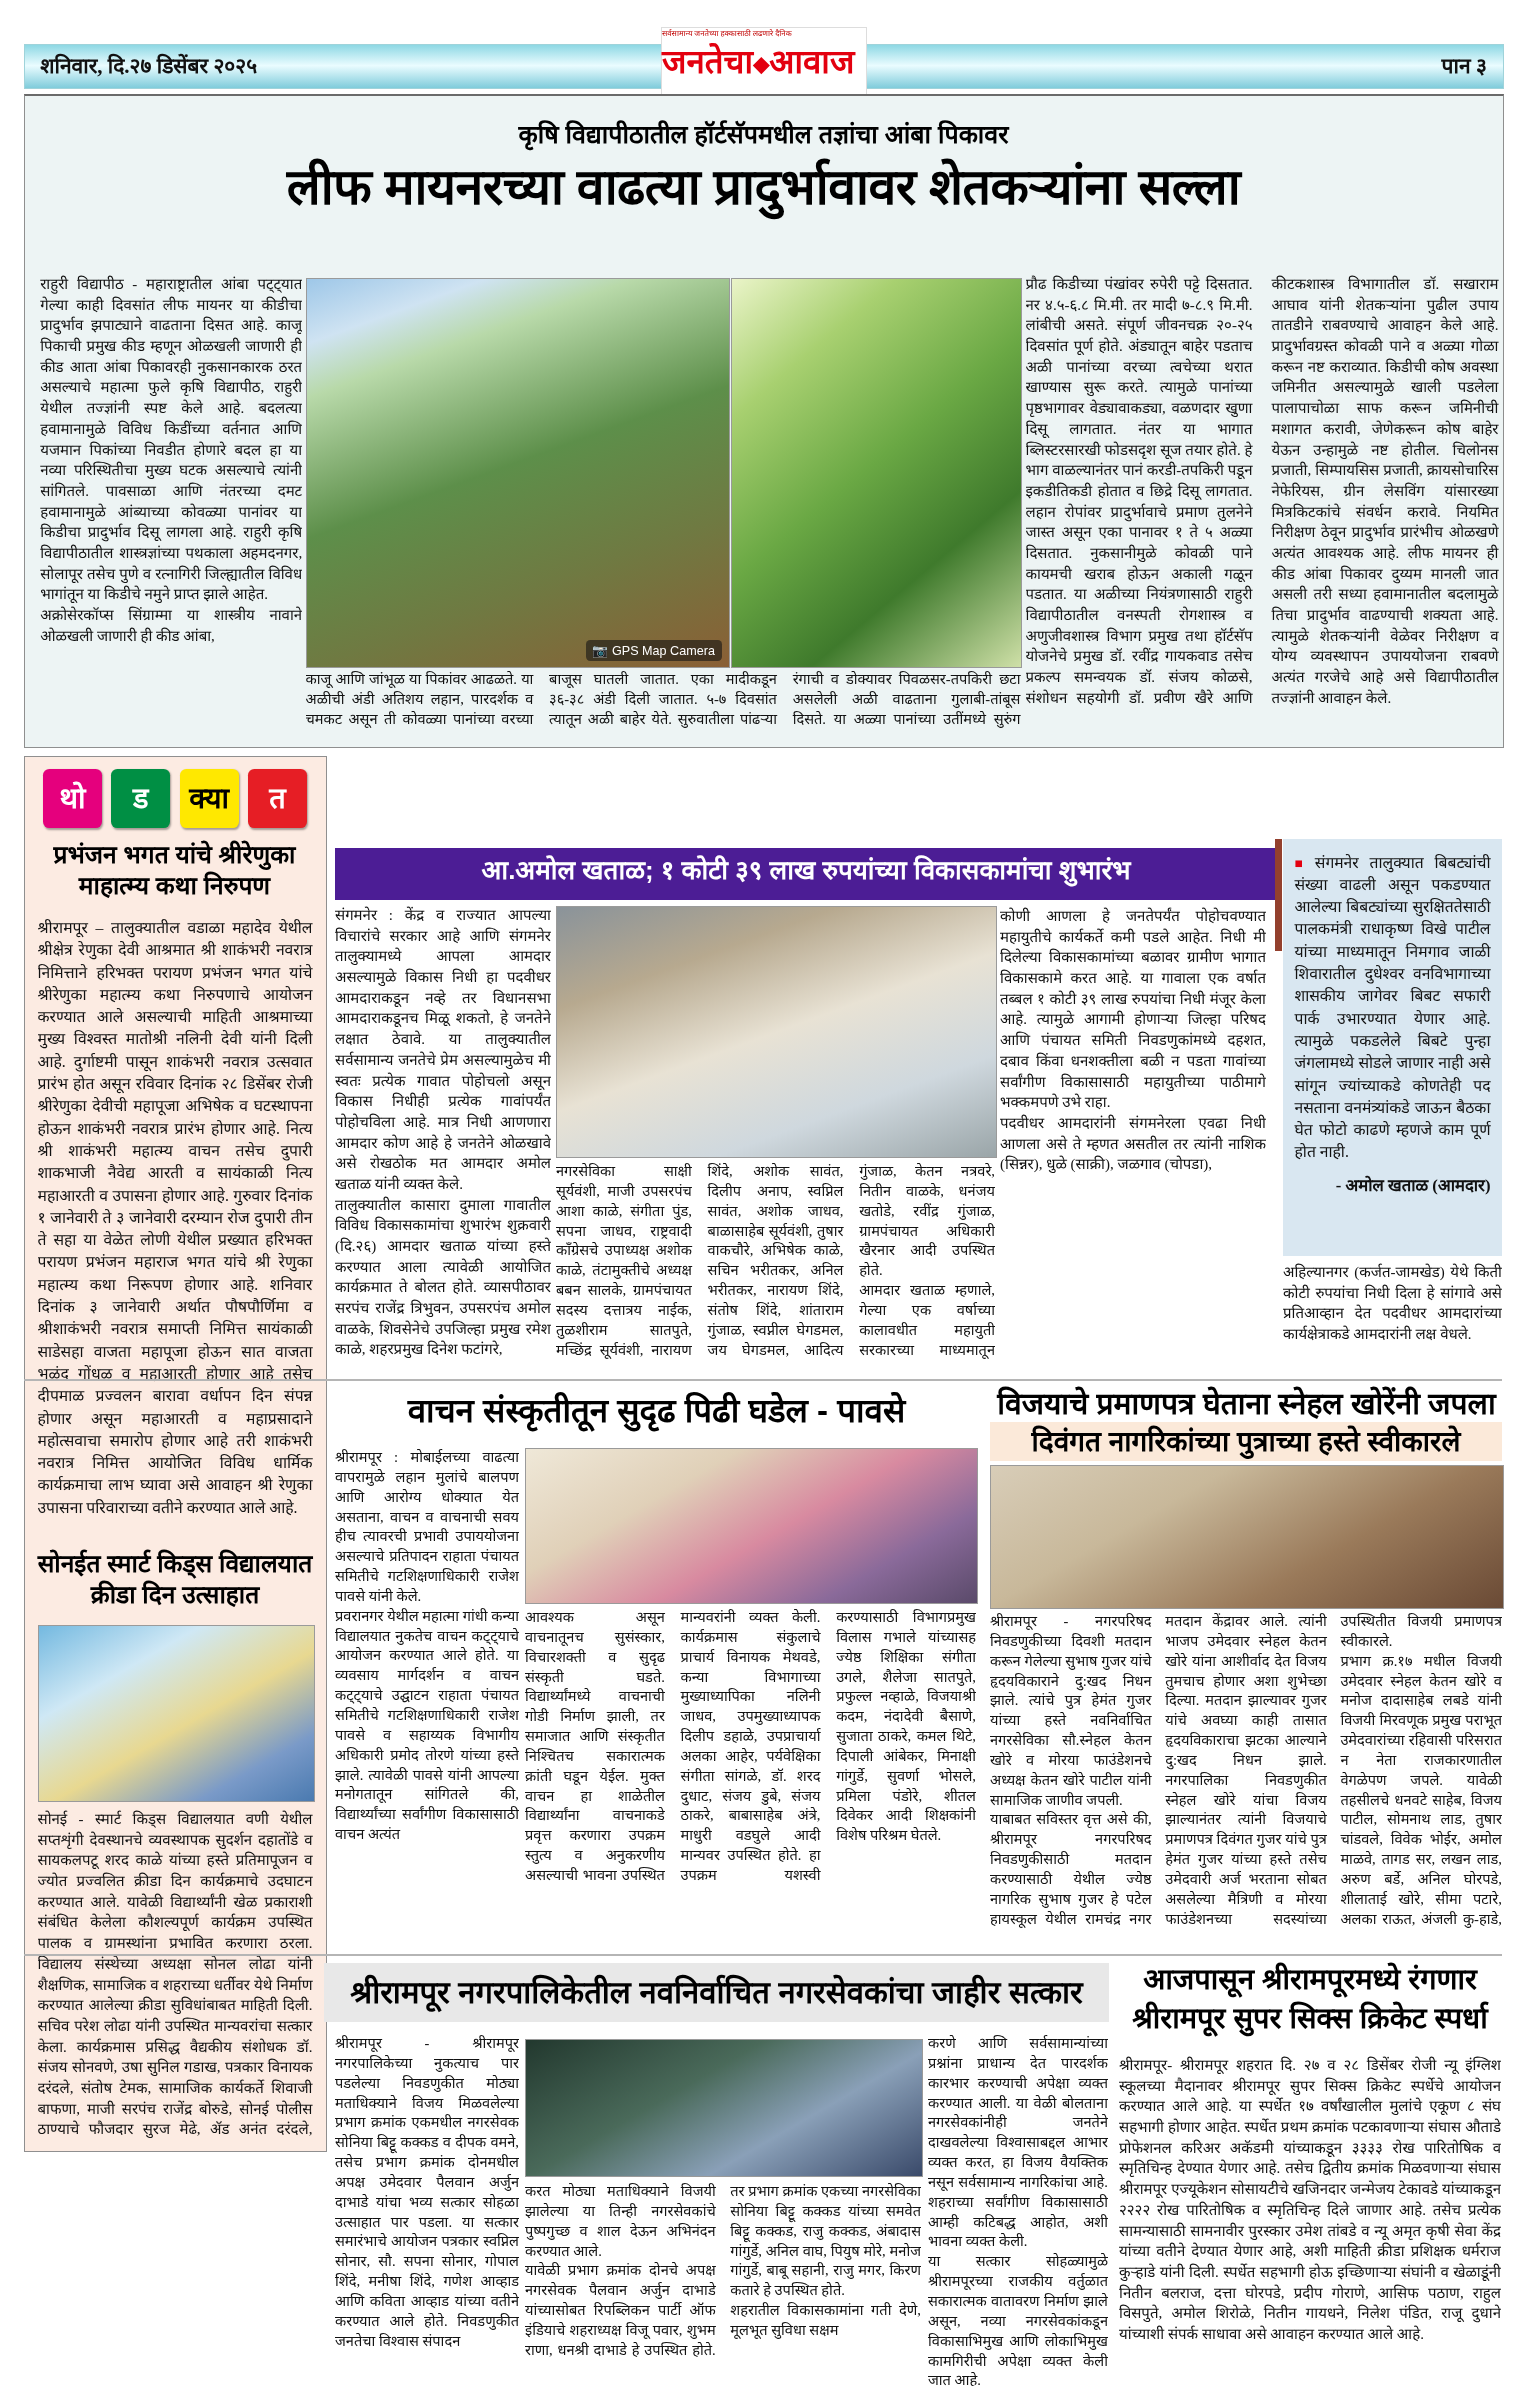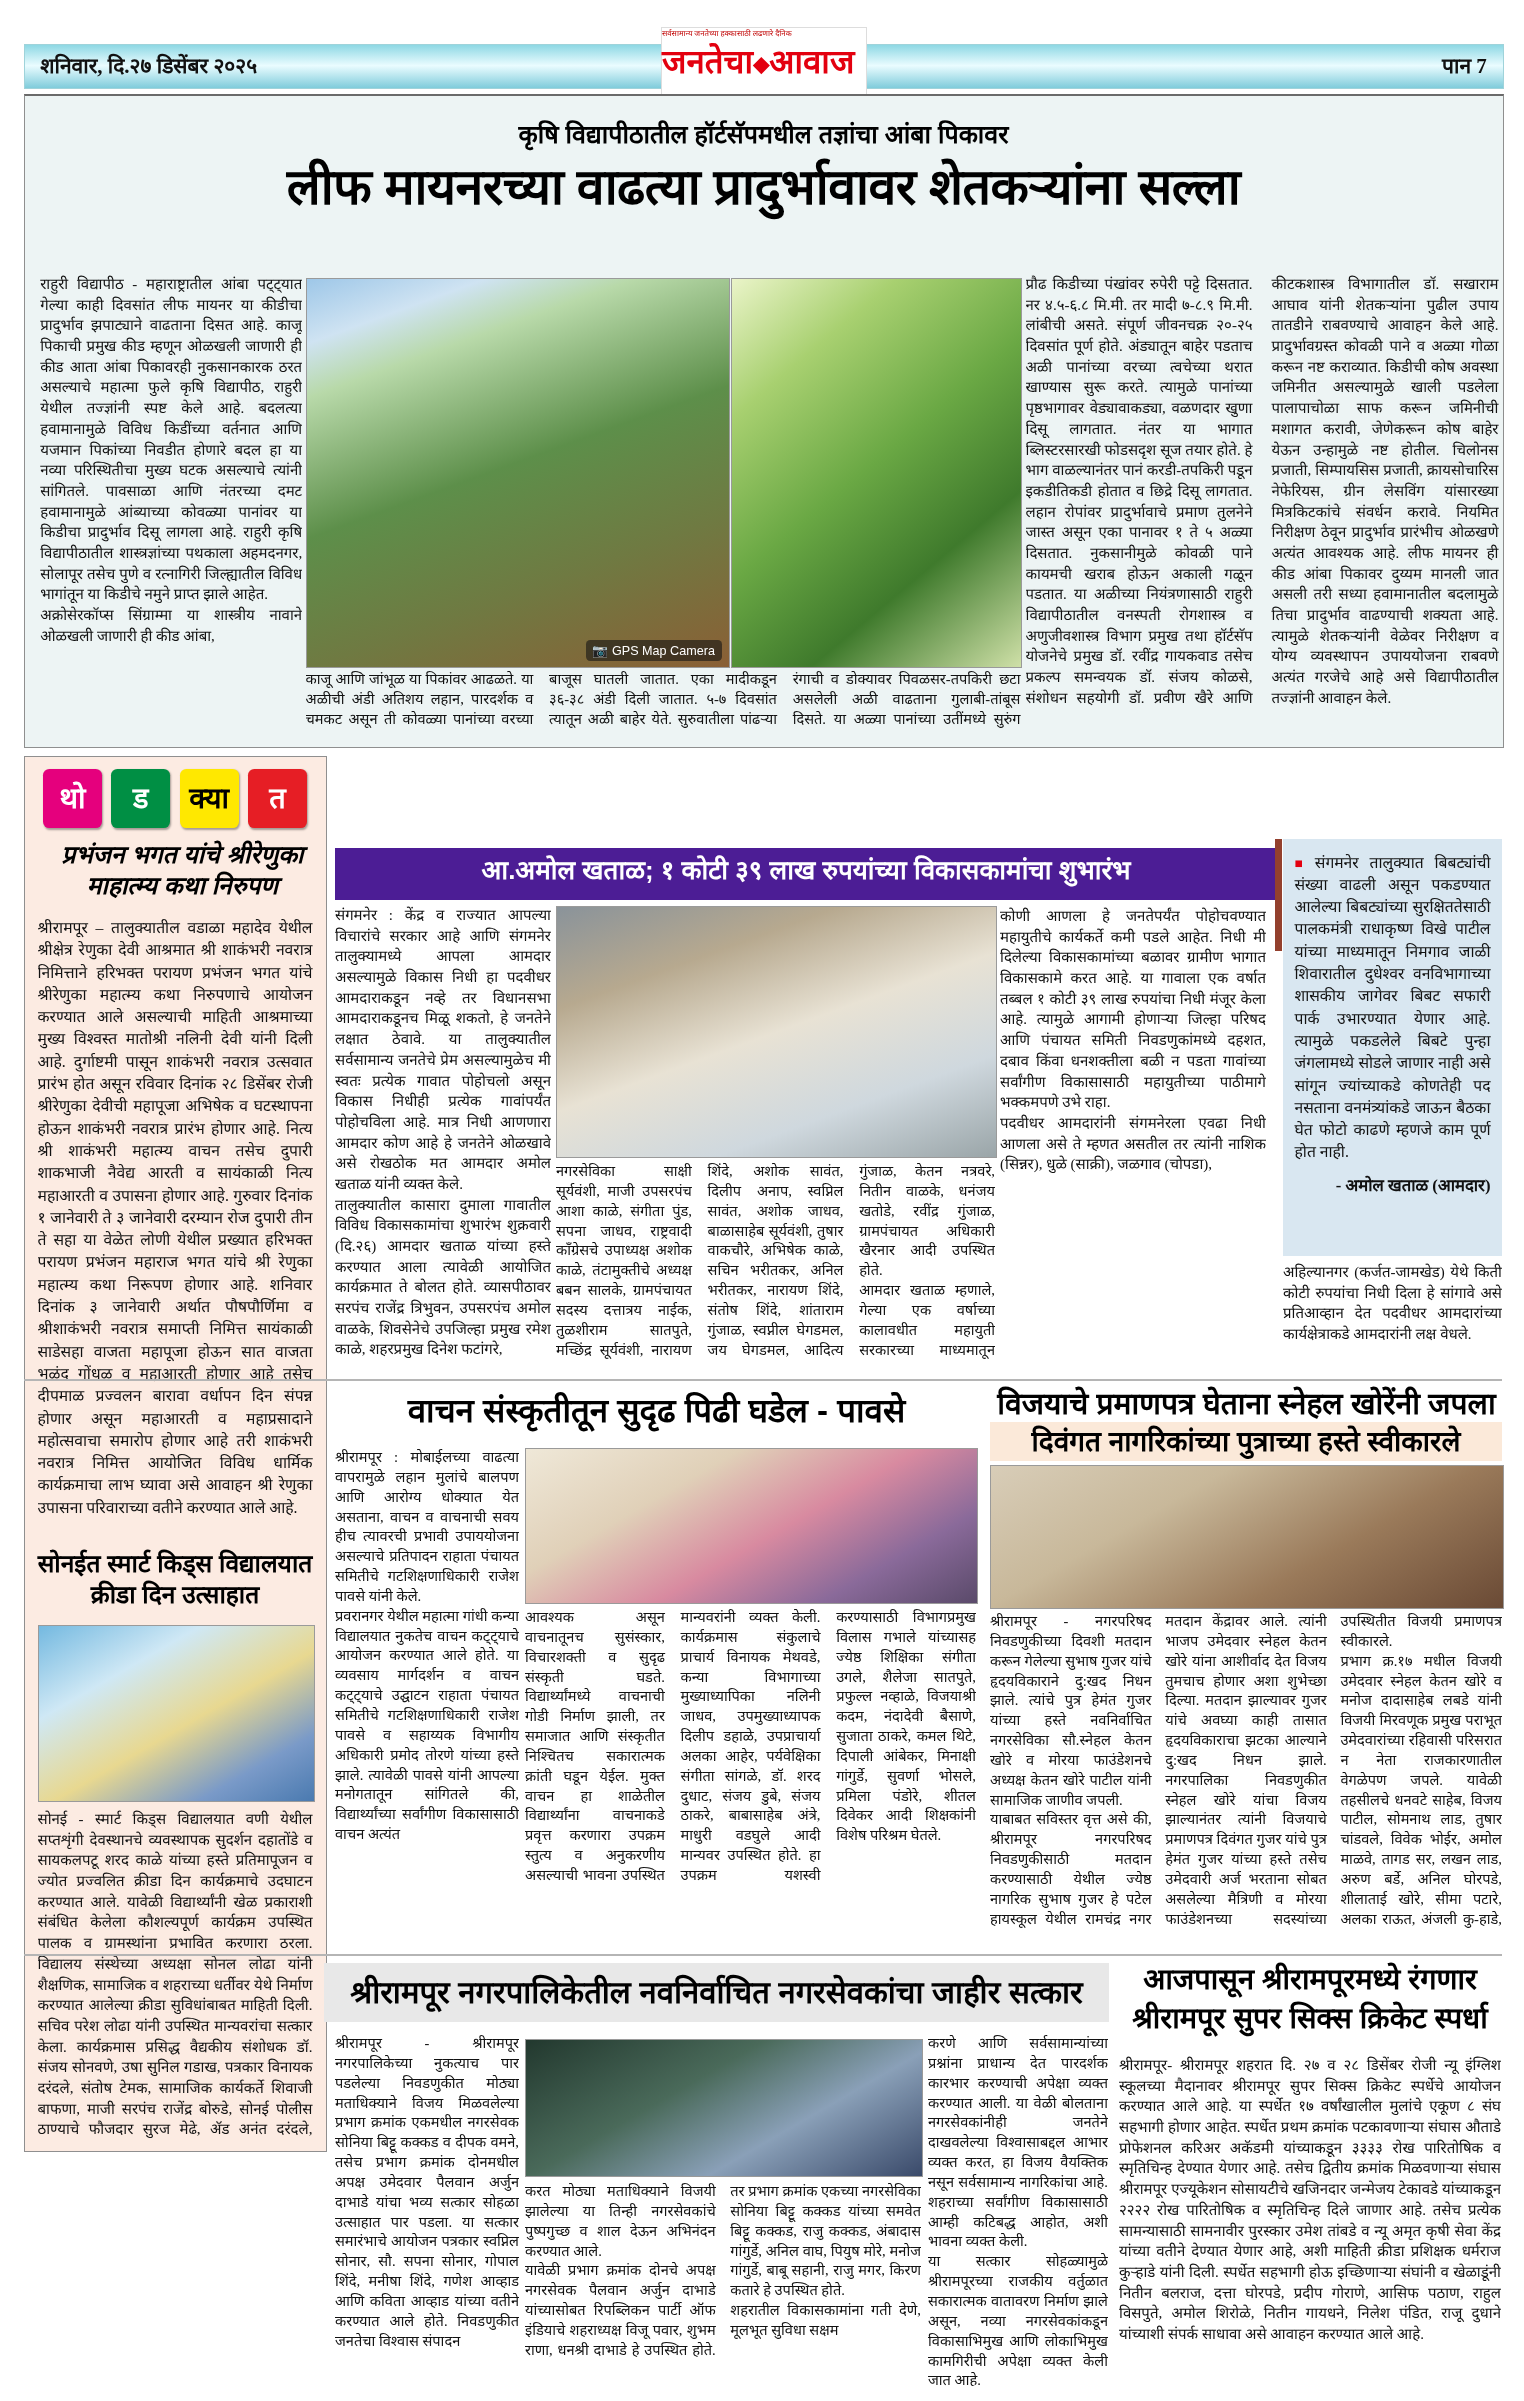--- a/index.html
+++ b/index.html
@@ -70,21 +70,21 @@
   .col2{column-count:2;column-gap:19px;}
   .col3{column-count:3;column-gap:15.7px;}
 </style>
 </head>
 <body>
 
 <div class="page">
 
   <div class="abs topbar">
     <div class="date">शनिवार, दि.२७ डिसेंबर २०२५</div>
-    <div class="pageno">पान 7</div>
+    <div class="pageno">पान ३</div>
   </div>
   <div class="abs mastbox">
     <div class="mast-tag">सर्वसामान्य जनतेच्या हक्कासाठी लढणारे दैनिक</div>
     <div class="mast-title"><span>जनतेचा</span><span class="mast-emblem">◆</span><span>आवाज</span></div>
   </div>
 
   <div class="abs leadbox">
     <div class="abs kicker hd ctr">कृषि विद्यापीठातील हॉर्टसॅपमधील तज्ञांचा आंबा पिकावर</div>
     <div class="abs leadhead hd ctr">लीफ मायनरच्या वाढत्या प्रादुर्भावावर शेतकऱ्यांना सल्ला</div>
     <div class="abs body29 jt pre clip" style="left:15.7px;top:178px;width:262px;height:468px;">राहुरी विद्यापीठ - महाराष्ट्रातील आंबा पट्ट्यात गेल्या काही दिवसांत लीफ मायनर या कीडीचा प्रादुर्भाव झपाट्याने वाढताना दिसत आहे. काजू पिकाची प्रमुख कीड म्हणून ओळखली जाणारी ही कीड आता आंबा पिकावरही नुकसानकारक ठरत असल्याचे महात्मा फुले कृषि विद्यापीठ, राहुरी येथील तज्ज्ञांनी स्पष्ट केले आहे. बदलत्या हवामानामुळे विविध किडींच्या वर्तनात आणि यजमान पिकांच्या निवडीत होणारे बदल हा या नव्या परिस्थितीचा मुख्य घटक असल्याचे त्यांनी सांगितले. पावसाळा आणि नंतरच्या दमट हवामानामुळे आंब्याच्या कोवळ्या पानांवर या किडीचा प्रादुर्भाव दिसू लागला आहे. राहुरी कृषि विद्यापीठातील शास्त्रज्ञांच्या पथकाला अहमदनगर, सोलापूर तसेच पुणे व रत्नागिरी जिल्ह्यातील विविध भागांतून या किडीचे नमुने प्राप्त झाले आहेत.
@@ -94,21 +94,21 @@
     </div>
     <div class="abs photo ph-leaves" style="left:706px;top:182px;width:289px;height:388px;"></div>
     <div class="abs body29 jt pre clip col2" style="left:1001px;top:178px;width:473px;height:471px;">प्रौढ किडीच्या पंखांवर रुपेरी पट्टे दिसतात. नर ४.५-६.८ मि.मी. तर मादी ७-८.९ मि.मी. लांबीची असते. संपूर्ण जीवनचक्र २०-२५ दिवसांत पूर्ण होते. अंड्यातून बाहेर पडताच अळी पानांच्या वरच्या त्वचेच्या थरात खाण्यास सुरू करते. त्यामुळे पानांच्या पृष्ठभागावर वेड्यावाकड्या, वळणदार खुणा दिसू लागतात. नंतर या भागात ब्लिस्टरसारखी फोडसदृश सूज तयार होते. हे भाग वाळल्यानंतर पानं करडी-तपकिरी पडून इकडीतिकडी होतात व छिद्रे दिसू लागतात. लहान रोपांवर प्रादुर्भावाचे प्रमाण तुलनेने जास्त असून एका पानावर १ ते ५ अळ्या दिसतात. नुकसानीमुळे कोवळी पाने कायमची खराब होऊन अकाली गळून पडतात. या अळीच्या नियंत्रणासाठी राहुरी विद्यापीठातील वनस्पती रोगशास्त्र व अणुजीवशास्त्र विभाग प्रमुख तथा हॉर्टसॅप योजनेचे प्रमुख डॉ. रवींद्र गायकवाड तसेच प्रकल्प समन्वयक डॉ. संजय कोळसे, संशोधन सहयोगी डॉ. प्रवीण खैरे आणि कीटकशास्त्र विभागातील डॉ. सखाराम आघाव यांनी शेतकऱ्यांना पुढील उपाय तातडीने राबवण्याचे आवाहन केले आहे. प्रादुर्भावग्रस्त कोवळी पाने व अळ्या गोळा करून नष्ट कराव्यात. किडीची कोष अवस्था जमिनीत असल्यामुळे खाली पडलेला पालापाचोळा साफ करून जमिनीची मशागत करावी, जेणेकरून कोष बाहेर येऊन उन्हामुळे नष्ट होतील. चिलोनस प्रजाती, सिम्पायसिस प्रजाती, क्रायसोचारिस नेफेरियस, ग्रीन लेसविंग यांसारख्या मित्रकिटकांचे संवर्धन करावे. नियमित निरीक्षण ठेवून प्रादुर्भाव प्रारंभीच ओळखणे अत्यंत आवश्यक आहे. लीफ मायनर ही कीड आंबा पिकावर दुय्यम मानली जात असली तरी सध्या हवामानातील बदलामुळे तिचा प्रादुर्भाव वाढण्याची शक्यता आहे. त्यामुळे शेतकऱ्यांनी वेळेवर निरीक्षण व योग्य व्यवस्थापन उपाययोजना राबवणे अत्यंत गरजेचे आहे असे विद्यापीठातील तज्ज्ञांनी आवाहन केले.</div>
     <div class="abs body28 jt pre clip col3" style="left:281px;top:574px;width:715px;height:69px;">काजू आणि जांभूळ या पिकांवर आढळते. या अळीची अंडी अतिशय लहान, पारदर्शक व चमकट असून ती कोवळ्या पानांच्या वरच्या बाजूस घातली जातात. एका मादीकडून ३६-३८ अंडी दिली जातात. ५-७ दिवसांत त्यातून अळी बाहेर येते. सुरुवातीला पांढऱ्या रंगाची व डोक्यावर पिवळसर-तपकिरी छटा असलेली अळी वाढताना गुलाबी-तांबूस दिसते. या अळ्या पानांच्या उतींमध्ये सुरुंग तयार करून आतमध्येच भक्षण करतात. अळी अवस्था साधारण १०-१५ दिवस टिकते. या अळीची कोषावस्था बहुतेक वेळा जमिनीत पूर्ण होते. काहीवेळा पानांच्या घडीतही कोष तयार होतो. त्याचा कालावधी ७-९ दिवस असतो. चांदीसारख्या करड्या रंगाच्या या</div>
   </div>
 
   <div class="abs sidebox">
     <div class="abs ctr" style="left:0;top:11.5px;width:100%;">
       <span class="brief b-mag">थो</span><span class="brief b-grn">ड</span><span class="brief b-yel">क्या</span><span class="brief b-red">त</span>
     </div>
-    <div class="abs sidehead hd ctr clip" style="left:18px;top:83px;width:280px;height:68px;font-style:italic;">प्रभंजन भगत यांचे श्रीरेणुका माहात्म्य कथा निरुपण</div>
+    <div class="abs sidehead hd ctr clip" style="left:10px;top:83px;width:280px;height:68px;">प्रभंजन भगत यांचे श्रीरेणुका माहात्म्य कथा निरुपण</div>
     <div class="abs jt pre clip" style="left:13px;top:160px;width:275px;height:622px;font-size:15.7px;line-height:1.42;">श्रीरामपूर – तालुक्यातील वडाळा महादेव येथील श्रीक्षेत्र रेणुका देवी आश्रमात श्री शाकंभरी नवरात्र निमित्ताने हरिभक्त परायण प्रभंजन भगत यांचे श्रीरेणुका महात्म्य कथा निरुपणाचे आयोजन करण्यात आले असल्याची माहिती आश्रमाच्या मुख्य विश्वस्त मातोश्री नलिनी देवी यांनी दिली आहे. दुर्गाष्टमी पासून शाकंभरी नवरात्र उत्सवात प्रारंभ होत असून रविवार दिनांक २८ डिसेंबर रोजी श्रीरेणुका देवीची महापूजा अभिषेक व घटस्थापना होऊन शाकंभरी नवरात्र प्रारंभ होणार आहे. नित्य श्री शाकंभरी महात्म्य वाचन तसेच दुपारी शाकभाजी नैवेद्य आरती व सायंकाळी नित्य महाआरती व उपासना होणार आहे. गुरुवार दिनांक १ जानेवारी ते ३ जानेवारी दरम्यान रोज दुपारी तीन ते सहा या वेळेत लोणी येथील प्रख्यात हरिभक्त परायण प्रभंजन महाराज भगत यांचे श्री रेणुका महात्म्य कथा निरूपण होणार आहे. शनिवार दिनांक ३ जानेवारी अर्थात पौषपौर्णिमा व श्रीशाकंभरी नवरात्र समाप्ती निमित्त सायंकाळी साडेसहा वाजता महापूजा होऊन सात वाजता भळंद गोंधळ व महाआरती होणार आहे तसेच दीपमाळ प्रज्वलन बारावा वर्धापन दिन संपन्न होणार असून महाआरती व महाप्रसादाने महोत्सवाचा समारोप होणार आहे तरी शाकंभरी नवरात्र निमित्त आयोजित विविध धार्मिक कार्यक्रमाचा लाभ घ्यावा असे आवाहन श्री रेणुका उपासना परिवाराच्या वतीने करण्यात आले आहे.</div>
     <div class="abs sidehead hd ctr clip" style="left:10.5px;top:792px;width:280px;height:68px;">सोनईत स्मार्ट किड्स विद्यालयात क्रीडा दिन उत्साहात</div>
     <div class="abs photo ph-banner" style="left:13px;top:868px;width:275px;height:175px;"></div>
     <div class="abs jt pre clip" style="left:13px;top:1052px;width:275px;height:330px;font-size:15px;line-height:1.38;">सोनई - स्मार्ट किड्स विद्यालयात वणी येथील सप्तशृंगी देवस्थानचे व्यवस्थापक सुदर्शन दहातोंडे व सायकलपटू शरद काळे यांच्या हस्ते प्रतिमापूजन व ज्योत प्रज्वलित क्रीडा दिन कार्यक्रमाचे उदघाटन करण्यात आले. यावेळी विद्यार्थ्यांनी खेळ प्रकाराशी संबंधित केलेला कौशल्यपूर्ण कार्यक्रम उपस्थित पालक व ग्रामस्थांना प्रभावित करणारा ठरला. विद्यालय संस्थेच्या अध्यक्षा सोनल लोढा यांनी शैक्षणिक, सामाजिक व शहराच्या धर्तीवर येथे निर्माण करण्यात आलेल्या क्रीडा सुविधांबाबत माहिती दिली. सचिव परेश लोढा यांनी उपस्थित मान्यवरांचा सत्कार केला. कार्यक्रमास प्रसिद्ध वैद्यकीय संशोधक डॉ. संजय सोनवणे, उषा सुनिल गडाख, पत्रकार विनायक दरंदले, संतोष टेमक, सामाजिक कार्यकर्ते शिवाजी बाफणा, माजी सरपंच राजेंद्र बोरुडे, सोनई पोलीस ठाण्याचे फौजदार सुरज मेढे, ॲड अनंत दरंदले, शकील बागवान आदी उपस्थित होते. विद्यालयाच्या प्रांगणात परेड, खेळ, लाठी-काठी, मल्लखांब व सांस्कृतिक कार्यक्रम सादर करण्यात आले. विद्यार्थी व पालकांच्या एकत्रित स्पर्धा घेण्यात आल्या. मान्यवरांच्या हस्ते वर्षभरातील बक्षीसांचे वितरण करण्यात आले. प्राचार्य, उपप्राचार्य, शिक्षकवृंद यांनी कार्यक्रम यशस्वी होण्यासाठी परिश्रम घेतले. प्रमुख पाहुणे दहातोंडे व काळे यांनी विविध विषयांवर प्रबोधन करीत खेळ प्रकाराचे महत्त्व सांगितले. डॉ. संजय सोनवणे यांनी सुसज्ज विद्यालय, खेळाचे मैदान व सादरीकरणाचे कौतुक केले.</div>
   </div>
 
   <div class="abs subbar clip">आ.अमोल खताळ; १ कोटी ३९ लाख रुपयांच्या विकासकामांचा शुभारंभ</div>
   <div class="abs q-accent"></div>
   <div class="abs quotebox clip">
     <div class="qtext jt"><span class="qbullet">■</span><span>संगमनेर तालुक्यात बिबट्यांची संख्या वाढली असून पकडण्यात आलेल्या बिबट्यांच्या सुरक्षिततेसाठी पालकमंत्री राधाकृष्ण विखे पाटील यांच्या माध्यमातून निमगाव जाळी शिवारातील दुधेश्वर वनविभागाच्या शासकीय जागेवर बिबट सफारी पार्क उभारण्यात येणार आहे. त्यामुळे पकडलेले बिबटे पुन्हा जंगलामध्ये सोडले जाणार नाही असे सांगून ज्यांच्याकडे कोणतेही पद नसताना वनमंत्र्यांकडे जाऊन बैठका घेत फोटो काढणे म्हणजे काम पूर्ण होत नाही.</span></div>

